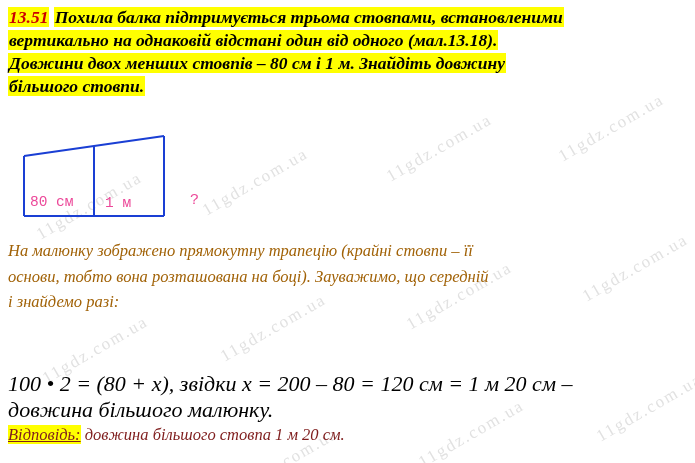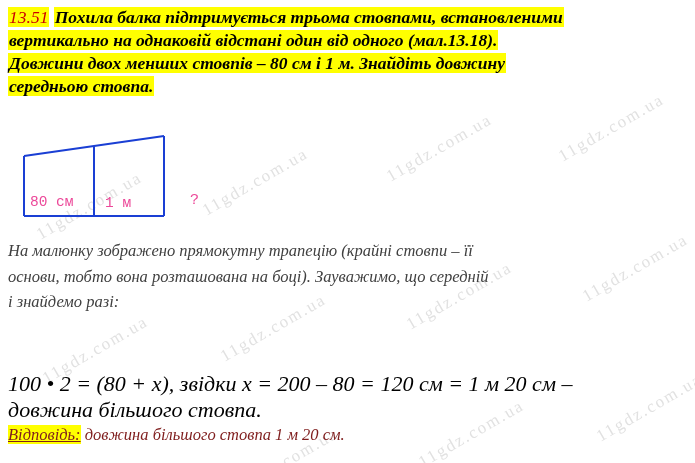--- a/index.html
+++ b/index.html
@@ -49,21 +49,21 @@
   .statement .line {
     display: block;
     white-space: nowrap;
   }
   .hl {
     background: #ffff00;
     padding: 0 1px;
   }
   .num {
     color: #cc0000;
-    font-weight: normal;
+    font-weight: bold;
     font-style: italic;
   }
 
   
   .figure {
     position: absolute;
     left: 18px;
     top: 128px;
     width: 230px;
     height: 100px;
@@ -82,21 +82,21 @@
 
   
   .solution {
     position: absolute;
     left: 8px;
     top: 238px;
     width: 680px;
     font-style: italic;
     font-size: 16.5px;
     line-height: 25.5px;
-    color: #404040;
+    color: #a16207;
   }
   .solution .line {
     display: block;
     white-space: nowrap;
   }
   .calc {
     position: absolute;
     left: 8px;
     top: 371px;
     width: 680px;
@@ -139,21 +139,21 @@
   <div class="wm" style="left:412px; top:424px;">11gdz.com.ua</div>
   <div class="wm" style="left:590px; top:398px;">11gdz.com.ua</div>
 
   <div class="statement">
     <span class="line">
       <span class="hl"><span class="num">13.51</span></span>
       <span class="hl">Похила балка підтримується трьома стовпами, встановленими</span>
     </span>
     <span class="line"><span class="hl">вертикально на однаковій відстані один від одного (мал.13.18).</span></span>
     <span class="line"><span class="hl">Довжини двох менших стовпів – 80 см і 1 м. Знайдіть довжину</span></span>
-    <span class="line"><span class="hl">середньою стовпа.</span></span>
+    <span class="line"><span class="hl">більшого стовпи.</span></span>
   </div>
 
   <div class="figure">
     <svg width="230" height="100" viewBox="0 0 230 100">
 
       <line x1="6" y1="28" x2="6" y2="88" stroke="#1a3fd4" stroke-width="2"></line>
 
       <line x1="76" y1="18" x2="76" y2="88" stroke="#1a3fd4" stroke-width="2"></line>
 
       <line x1="146" y1="8" x2="146" y2="88" stroke="#1a3fd4" stroke-width="2"></line>
@@ -168,21 +168,21 @@
   </div>
 
   <div class="solution">
     <span class="line">На малюнку зображено прямокутну трапецію (крайні стовпи – її</span>
     <span class="line">основи, тобто вона розташована на боці). Зауважимо, що середній</span>
     <span class="line">і знайдемо разі:</span>
   </div>
 
   <div class="calc">
     <span class="line">100 • 2 = (80 + х), звідки х = 200 – 80 = 120 см = 1 м 20 см –</span>
-    <span class="line">довжина більшого стовпа.</span>
+    <span class="line">довжина більшого малюнку.</span>
   </div>
 
   <div class="answer">
     <span class="ans-label ul">Відповідь:</span>
     <span>довжина більшого стовпа 1 м 20 см.</span>
   </div>
 
 </div>
 
 </body></html>

